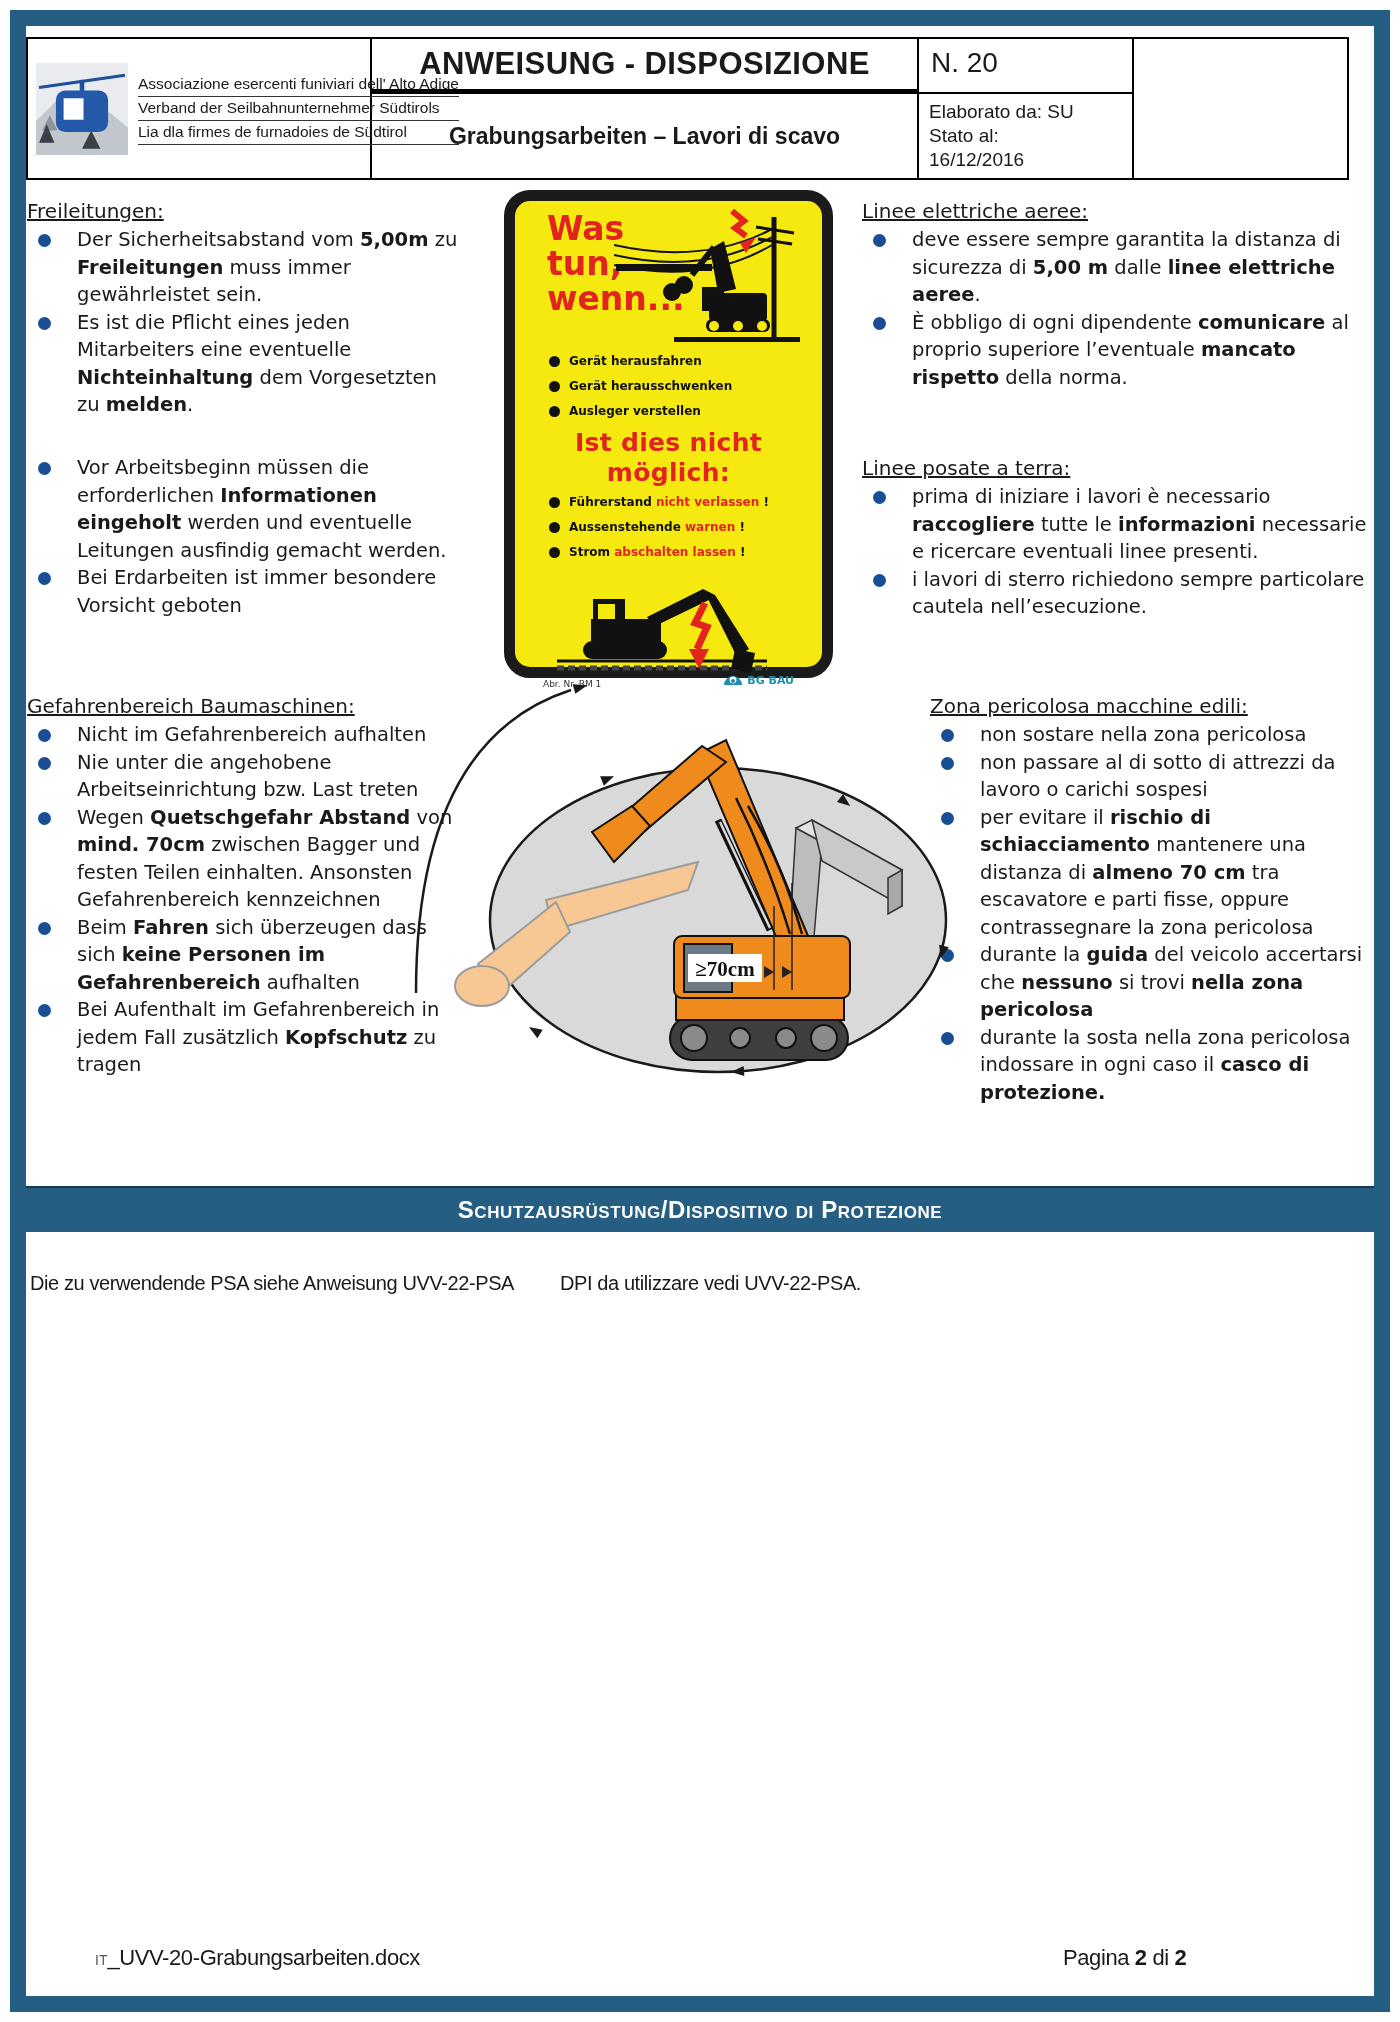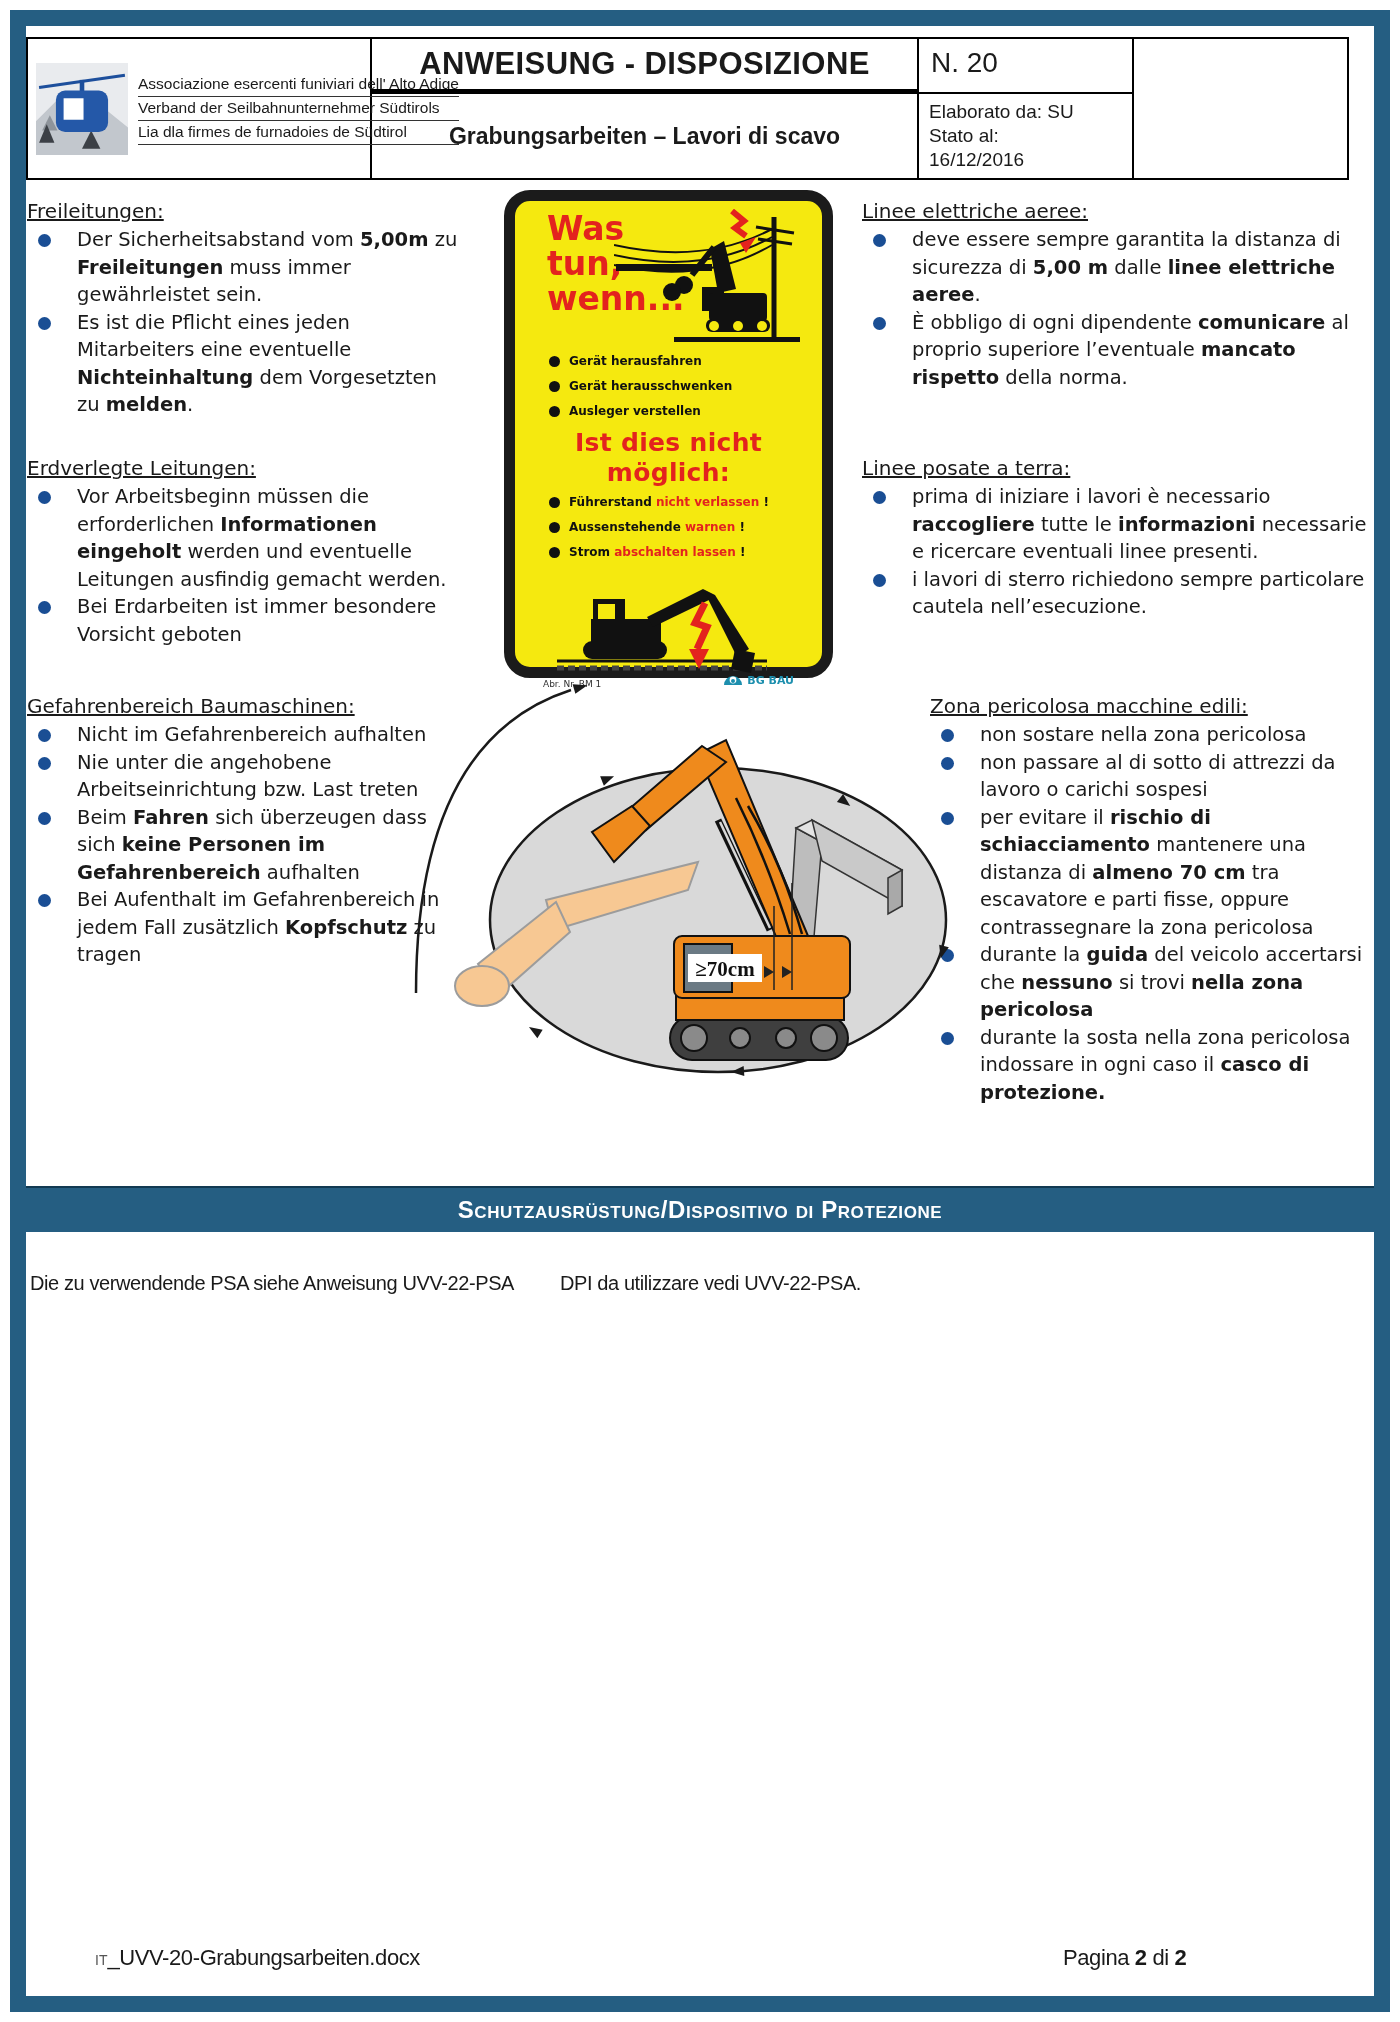--- a/index.html
+++ b/index.html
@@ -110,28 +110,28 @@
       </div>
   </div>
 
   <div class="col col-left">
       <div class="sec sec0">
         <div class="sec-heading">Freileitungen:</div>
         <div class="bullet-item"><span class="dot"></span><span><span>Der Sicherheitsabstand vom </span><span class="seg-b">5,00m</span><span> zu </span><span class="seg-b">Freileitungen</span><span> muss immer gewährleistet sein.</span></span></div>
         <div class="bullet-item"><span class="dot"></span><span><span>Es ist die Pflicht eines jeden Mitarbeiters eine eventuelle </span><span class="seg-b">Nichteinhaltung</span><span> dem Vorgesetzten zu </span><span class="seg-b">melden</span><span>.</span></span></div>
       </div>
       <div class="sec sec1">
-        <div class="sec-heading">Erdverlegte Leitungen:</div>
         <div class="bullet-item"><span class="dot"></span><span><span>Vor Arbeitsbeginn müssen die erforderlichen </span><span class="seg-b">Informationen eingeholt</span><span> werden und eventuelle Leitungen ausfindig gemacht werden.</span></span></div>
         <div class="bullet-item"><span class="dot"></span><span><span>Bei Erdarbeiten ist immer besondere Vorsicht geboten</span></span></div>
       </div>
       <div class="sec sec2">
         <div class="sec-heading">Gefahrenbereich Baumaschinen:</div>
         <div class="bullet-item"><span class="dot"></span><span><span>Nicht im Gefahrenbereich aufhalten</span></span></div>
         <div class="bullet-item"><span class="dot"></span><span><span>Nie unter die angehobene Arbeitseinrichtung bzw. Last treten</span></span></div>
+        <div class="bullet-item"><span class="dot"></span><span><span>Wegen </span><span class="seg-b">Quetschgefahr Abstand</span><span> von </span><span class="seg-b">mind. 70cm</span><span> zwischen Bagger und festen Teilen einhalten. Ansonsten Gefahrenbereich kennzeichnen</span></span></div>
         <div class="bullet-item"><span class="dot"></span><span><span>Beim </span><span class="seg-b">Fahren</span><span> sich überzeugen dass sich </span><span class="seg-b">keine Personen im Gefahrenbereich</span><span> aufhalten</span></span></div>
         <div class="bullet-item"><span class="dot"></span><span><span>Bei Aufenthalt im Gefahrenbereich in jedem Fall zusätzlich </span><span class="seg-b">Kopfschutz</span><span> zu tragen</span></span></div>
       </div>
     </div>
 
   <div class="col col-right">
       <div class="sec sec0">
         <div class="sec-heading">Linee elettriche aeree:</div>
         <div class="bullet-item"><span class="dot"></span><span><span>deve essere sempre garantita la distanza di sicurezza di </span><span class="seg-b">5,00 m</span><span> dalle </span><span class="seg-b">linee elettriche aeree</span><span>.</span></span></div>
         <div class="bullet-item"><span class="dot"></span><span><span>È obbligo di ogni dipendente </span><span class="seg-b">comunicare</span><span> al proprio superiore l’eventuale </span><span class="seg-b">mancato rispetto</span><span> della norma.</span></span></div>

